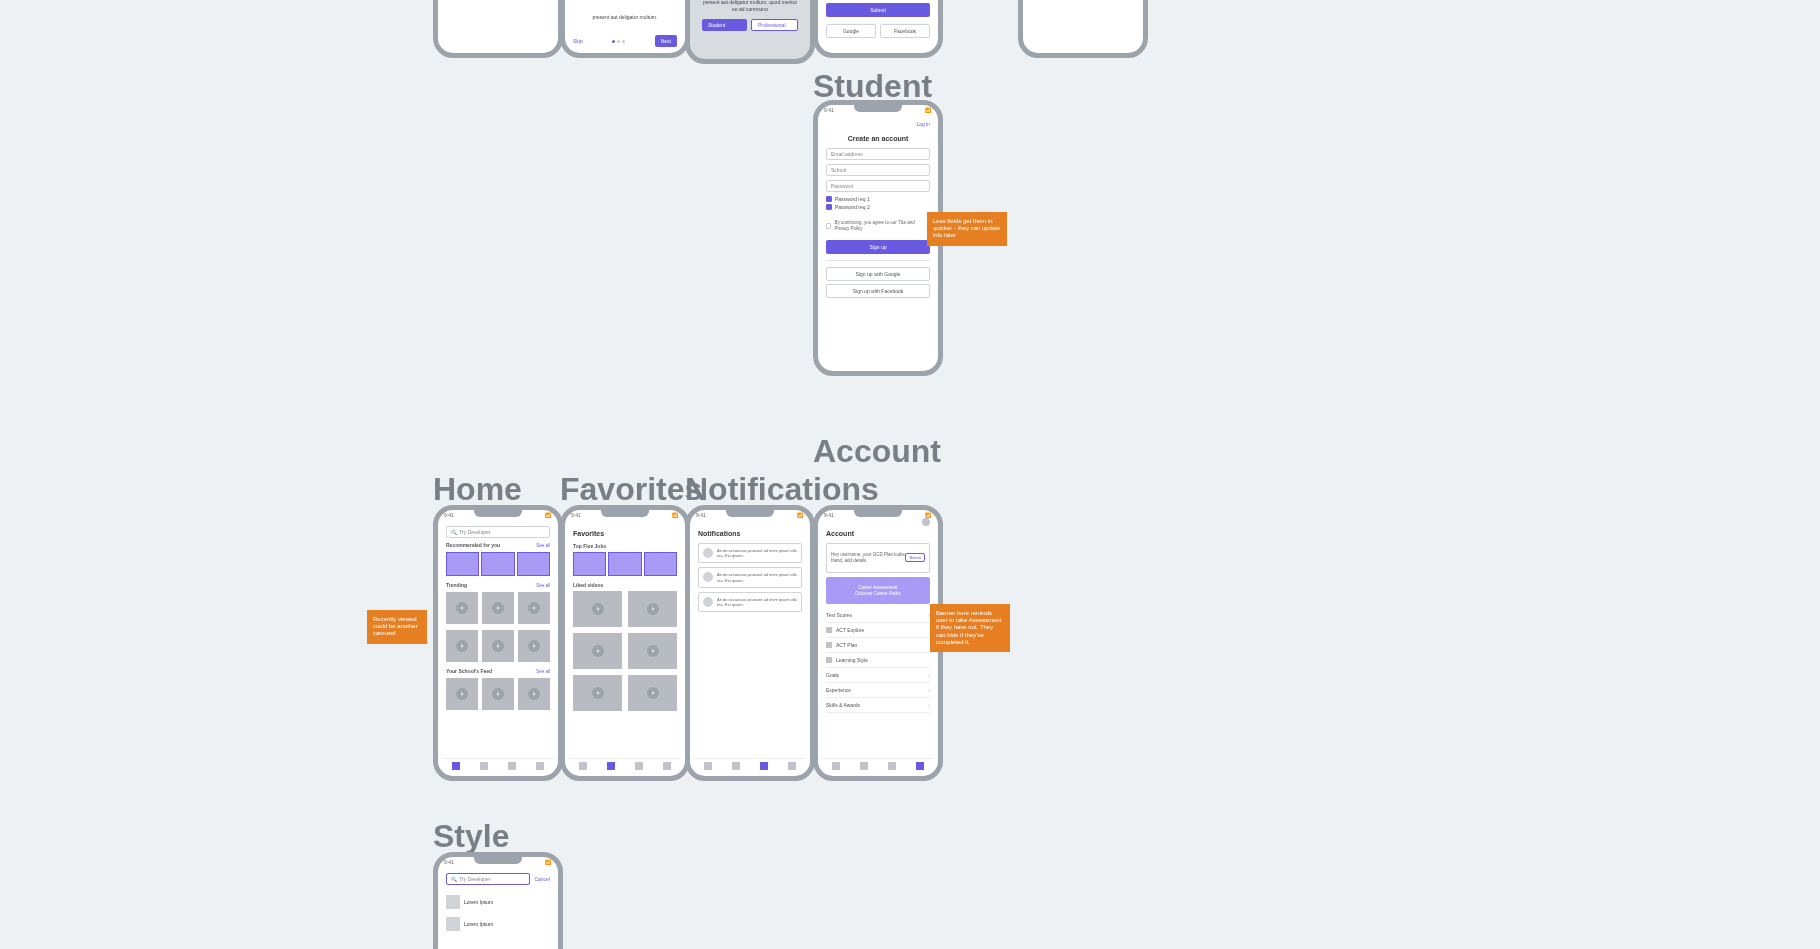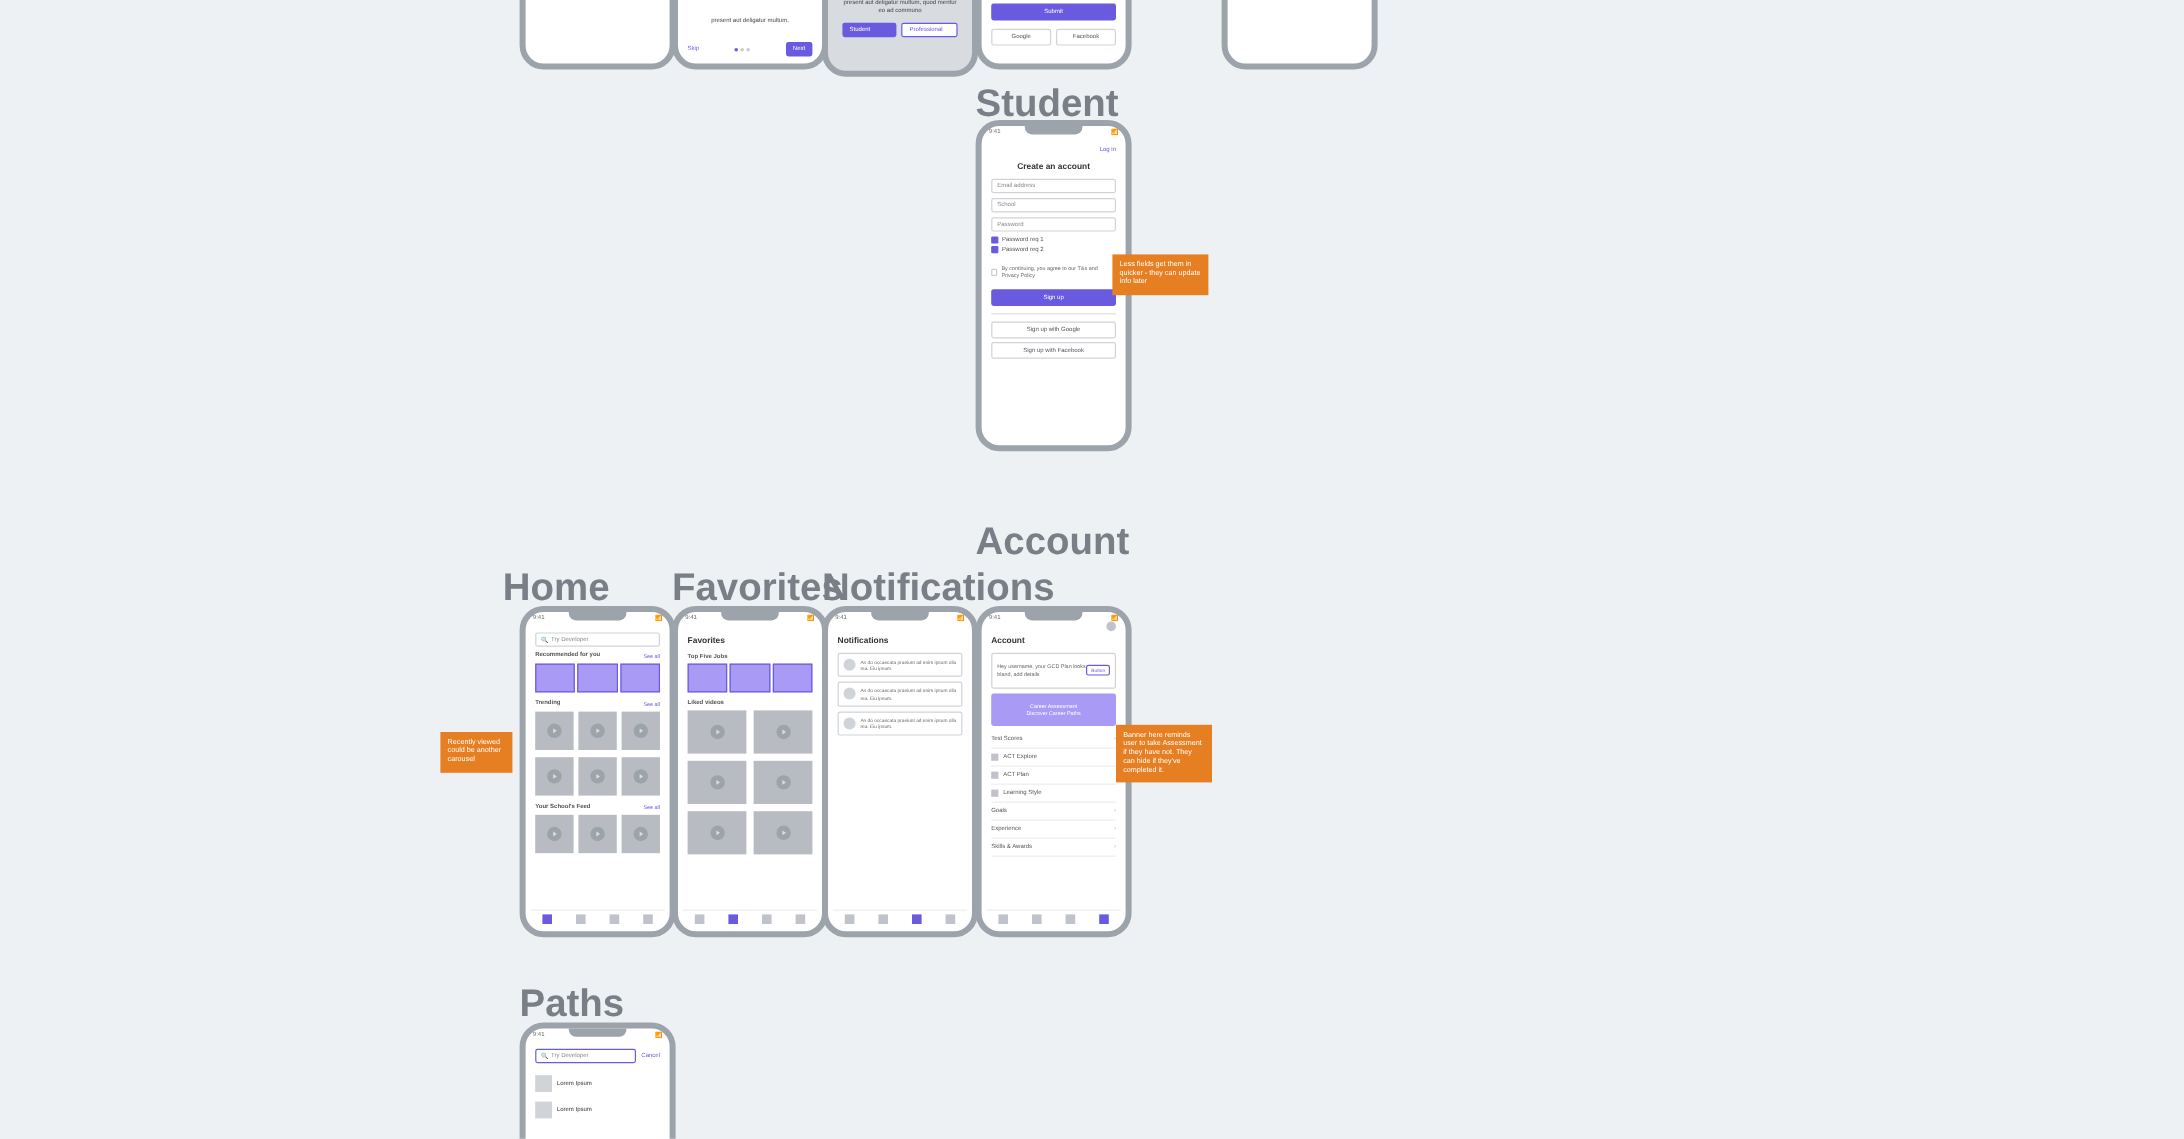--- a/index.html
+++ b/index.html
@@ -136,21 +136,21 @@
     <div class="divider"></div>
     <div class="btn-outline">Sign up with Google</div>
     <div class="btn-outline">Sign up with Facebook</div>
   </div>
 </div>
 
 <div class="sticky" style="top:212px;left:927px">Less fields get them in quicker - they can update info later</div>
 
 <div class="heading" style="top:433px;left:813px">Account</div>
 
-<div class="heading" style="top:471px;left:419px">Home</div>
+<div class="heading" style="top:471px;left:433px">Home</div>
 
 <div class="heading" style="top:471px;left:560px">Favorites</div>
 
 <div class="heading" style="top:471px;left:685px">Notifications</div>
 
 <div class="phone tall" style="top:505px;left:433px">
   <div class="notch"></div>
   <div class="statusbar">
       <span>9:41</span>
       <span>📶</span>
@@ -353,21 +353,21 @@
   <div class="tabbar">
     <div class="tab-icon"></div>
     <div class="tab-icon"></div>
     <div class="tab-icon"></div>
     <div class="tab-icon active"></div>
   </div>
 </div>
 
 <div class="sticky" style="top:604px;left:930px">Banner here reminds user to take Assessment if they have not. They can hide if they've completed it.</div>
 
-<div class="heading" style="top:818px;left:433px">Paths</div>
+<div class="heading" style="top:818px;left:433px">Style</div>
 
 <div class="phone tall" style="top:852px;left:433px">
   <div class="notch"></div>
   <div class="statusbar">
       <span>9:41</span>
       <span>📶</span>
     </div>
   <div class="content">
     <div class="search-bar">
       <div class="search-input">

